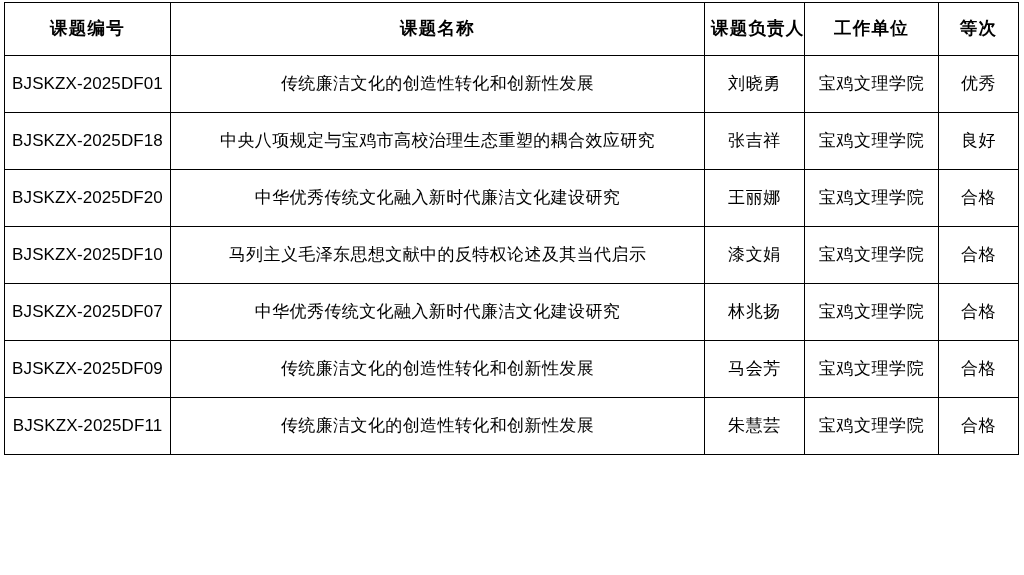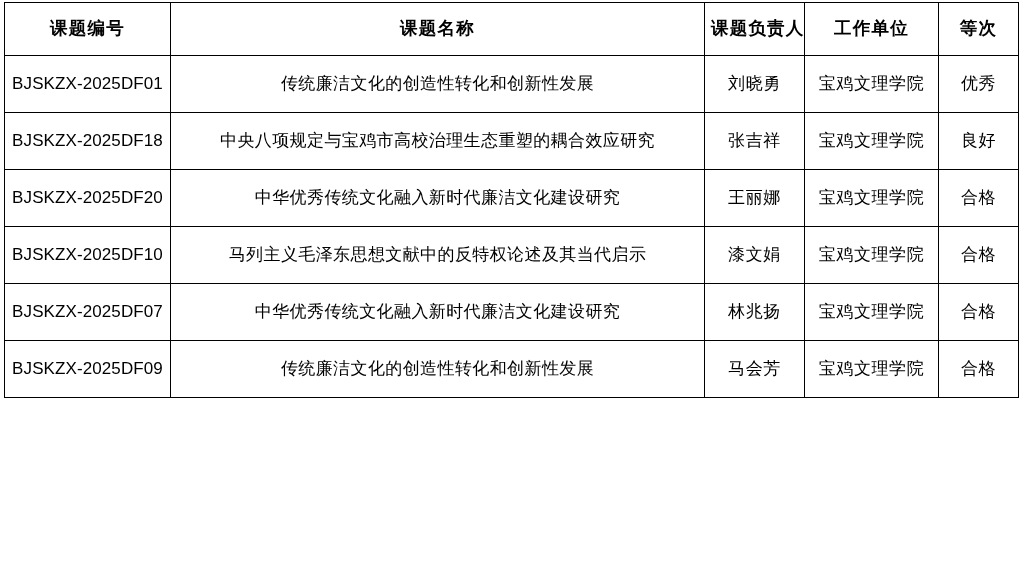--- a/index.html
+++ b/index.html
@@ -133,15 +133,22 @@
         <td class="unit">宝鸡文理学院</td>
         <td class="level">合格</td>
       </tr>
       <tr>
         <td class="code">BJSKZX-2025DF09</td>
         <td class="title">传统廉洁文化的创造性转化和创新性发展</td>
         <td class="leader">马会芳</td>
         <td class="unit">宝鸡文理学院</td>
         <td class="level">合格</td>
       </tr>
+      <tr>
+        <td class="code">BJSKZX-2025DF11</td>
+        <td class="title">传统廉洁文化的创造性转化和创新性发展</td>
+        <td class="leader">朱慧芸</td>
+        <td class="unit">宝鸡文理学院</td>
+        <td class="level">合格</td>
+      </tr>
     </tbody>
   </table>
 </div>
 
 </body></html>

